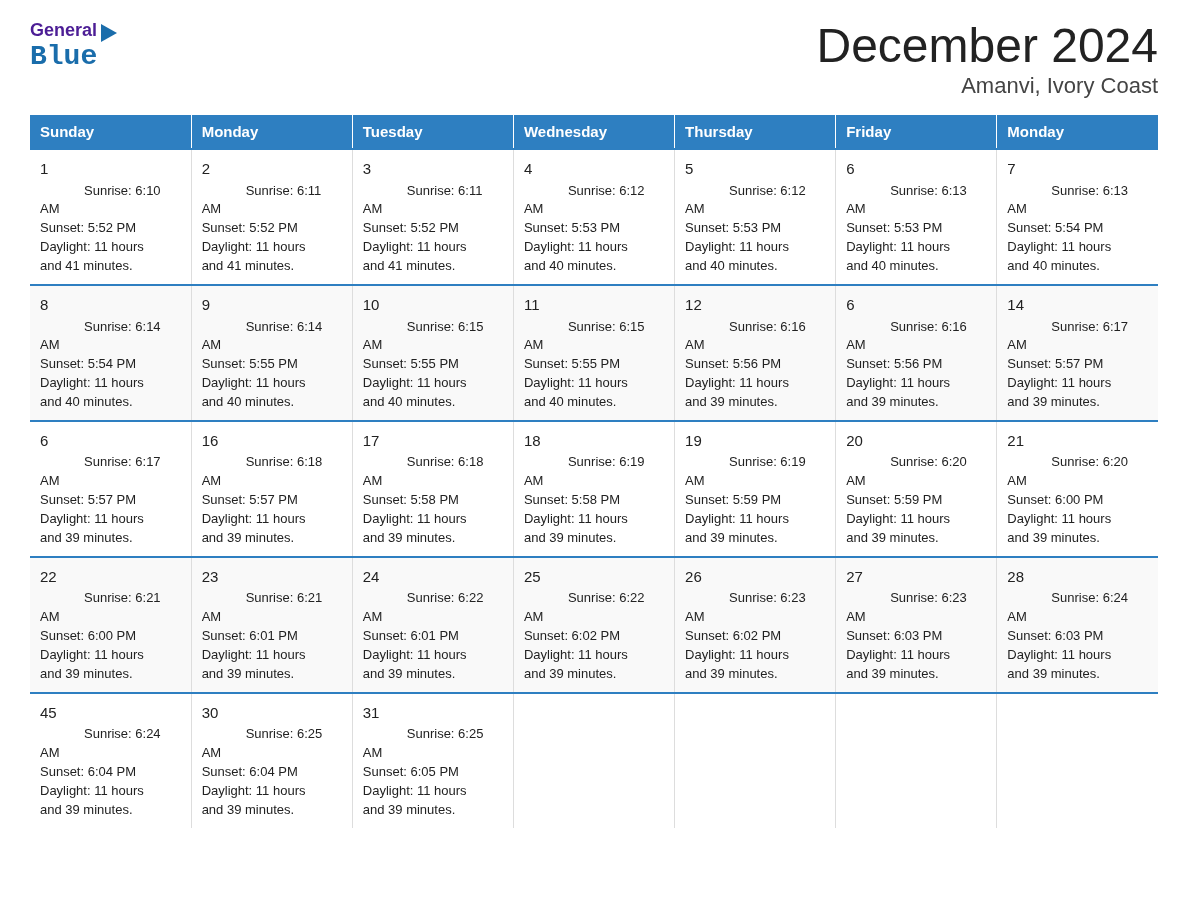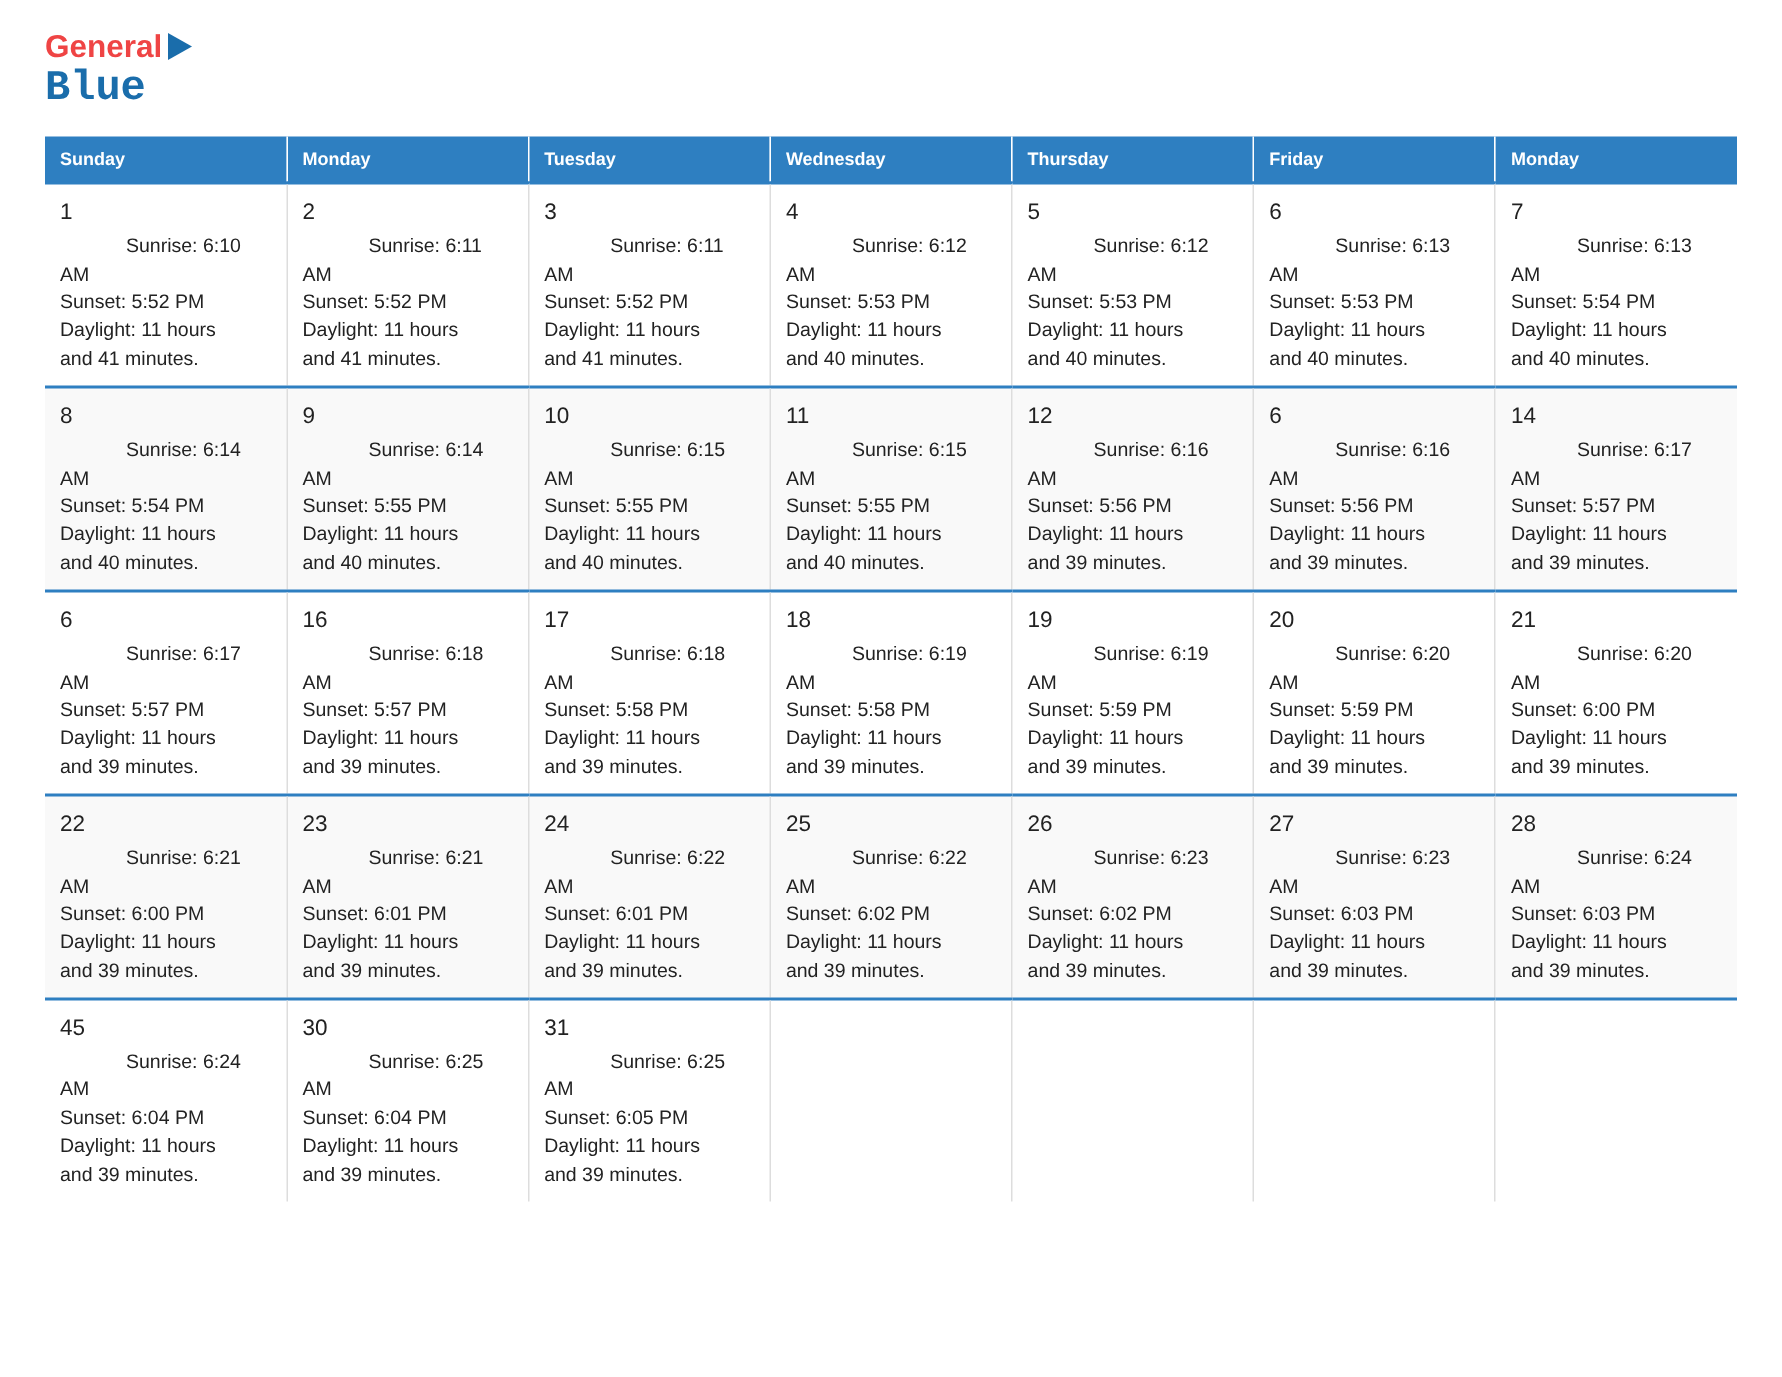--- a/index.html
+++ b/index.html
@@ -31,21 +31,21 @@
       color: #444;
     }
     table {
       width: 100%;
       border-collapse: collapse;
       table-layout: fixed;
     }
     thead tr th {
       background-color: #2e7fc1;
       color: #fff;
-      font-size: 12px;
+      font-size: 15px;
       font-weight: bold;
       padding: 8px 10px;
       text-align: left;
       border-right: 1px solid #fff;
     }
     thead tr th:last-child {
       border-right: none;
     }
     tbody tr td {
       vertical-align: top;
@@ -76,41 +76,46 @@
     }
     tbody tr:nth-child(odd) td {
       background-color: #fff;
     }
     .logo-wrapper {
       display: flex;
       flex-direction: column;
     }
     .logo-line1 {
       display: flex;
-      font-size: 21px;
+      align-items: center;
+      font-size: 18px;
       font-weight: bold;
-      color: #ef4444;
+      color: #4c1d95;
     }
     .logo-line2 {
       font-size: 28px;
       font-weight: bold;
       color: #1a6dab;
       font-family: Liberation Mono, monospace;
     }
   </style>
 </head>
 <body>
 
 <div class="header-area">
   <div class="logo-wrapper">
     <div class="logo-line1">
       <span>General</span>
       <span style="display:inline-block; width:0; height:0; border-top:9px solid transparent; border-bottom:9px solid transparent; border-left:16px solid #1a6dab; margin-left:4px; position:relative; top:2px;"></span>
     </div>
     <div class="logo-line2">Blue</div>
+  </div>
+  <div class="title-area">
+    <h1>December 2024</h1>
+    <h2>Amanvi, Ivory Coast</h2>
   </div>
 </div>
 
 <table>
   <thead>
     <tr>
     <th>Sunday</th>
         <th>Monday</th>
         <th>Tuesday</th>
         <th>Wednesday</th>

